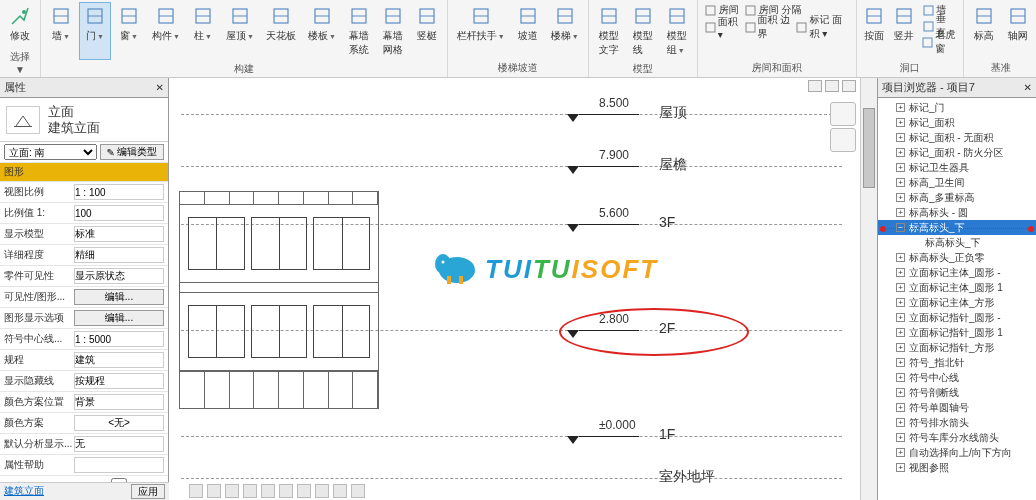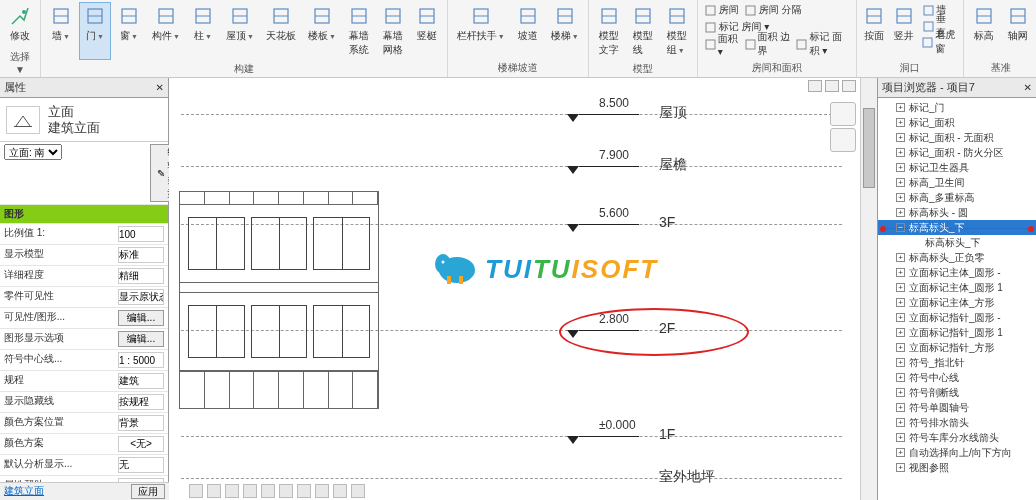--- a/index.html
+++ b/index.html
@@ -23,26 +23,26 @@
 
 .main { position: absolute; top: 78px; left: 0; right: 0; bottom: 0; display: flex; }
 
 
 .panel.props { width: 169px; border-right: 1px solid #999; background: #fff; display: flex; flex-direction: column; }
 .panel-title { background: #eaeaea; border-bottom: 1px solid #999; padding: 2px 4px; font-size: 11px; display: flex; align-items: center; justify-content: space-between; }
 .panel-title .x { cursor: pointer; font-size: 10px; }
 .props-header { display: flex; align-items: center; padding: 6px; gap: 8px; border-bottom: 1px solid #ccc; }
 .props-header .hicon { width: 34px; height: 28px; border: 1px solid #ccc; display: flex; align-items: center; justify-content: center; }
 .props-header .htxt { font-size: 13px; line-height: 1.2; }
-.props-row { display: flex; align-items: flex-start; padding: 2px 4px; border-bottom: 1px solid #e5e5e5; font-size: 10px; gap: 44px; }
+.props-row { display: flex; align-items: center; padding: 2px 4px; border-bottom: 1px solid #e5e5e5; font-size: 10px; }
 .props-row select, .props-row input { font-size: 10px; height: 16px; }
 .props-row .k { width: 70px; overflow: hidden; white-space: nowrap; }
 .props-row .v { flex: 1; overflow: hidden; white-space: nowrap; }
 .props-row .v input { width: 100%; border: 1px solid #ccc; }
-.props-row.header { background: #84cc16; font-weight: bold; }
+.props-row.header { background: #eab308; font-weight: normal; }
 .btn-small { background: #eee; border: 1px solid #999; padding: 0 6px; font-size: 10px; cursor: pointer; }
 
 
 .canvas-wrap { flex: 1; position: relative; overflow: hidden; background: #fff; }
 .canvas { position: absolute; inset: 0; }
 .level-line { position: absolute; left: 12px; right: 18px; border-top: 1px dashed #999; }
 .level-mark { position: absolute; width: 60px; border-top: 1.5px solid #222; }
 .level-mark::before { content: ""; position: absolute; left: -12px; top: -1px; width: 0; height: 0; border-left: 6px solid transparent; border-right: 6px solid transparent; border-top: 8px solid #222; }
 .level-val { position: absolute; font-size: 12px; }
 .level-name { position: absolute; font-size: 14px; }
@@ -289,30 +289,20 @@
                 <span>房间 分隔</span>
               </div>
             </div>
             <div style="display: flex;">
               <div class="ribbon-btn small">
                 <span class="ico">
                   <svg width="11" height="11">
                     <rect x="1" y="1" width="9" height="9" fill="none" stroke="#888"></rect>
                   </svg>
                 </span>
-                <span>标记 房间 ▾</span>
-              </div>
-            </div>
-            <div style="display: flex;">
-              <div class="ribbon-btn small">
-                <span class="ico">
-                  <svg width="11" height="11">
-                    <rect x="1" y="1" width="9" height="9" fill="none" stroke="#888"></rect>
-                  </svg>
-                </span>
                 <span>面积 ▾</span>
               </div>
               <div class="ribbon-btn small">
                 <span class="ico">
                   <svg width="11" height="11">
                     <rect x="1" y="1" width="9" height="9" fill="none" stroke="#888"></rect>
                   </svg>
                 </span>
                 <span>面积 边界</span>
               </div>
@@ -429,20 +419,24 @@
       <button class="btn-small" style="display:flex;align-items:center;gap:2px;">
           <span>✎</span>
           <span>编辑类型</span>
         </button>
     </div>
     <div class="props-row header">
         <span>图形</span>
       </div>
     <div id="props-rows">
         <div class="props-row">
+          <span class="k">视图比例</span>
+          <span class="v"><input value="1 : 100" style=""></span>
+        </div>
+        <div class="props-row">
           <span class="k">比例值 1:</span>
           <span class="v"><input value="100" style=""></span>
         </div>
         <div class="props-row">
           <span class="k">显示模型</span>
           <span class="v"><input value="标准" style=""></span>
         </div>
         <div class="props-row">
           <span class="k">详细程度</span>
           <span class="v"><input value="精细" style=""></span>

